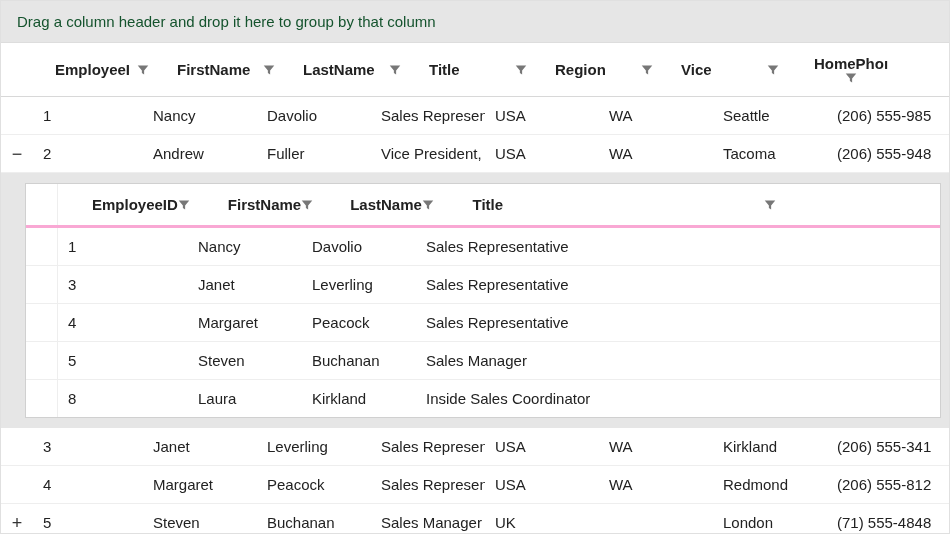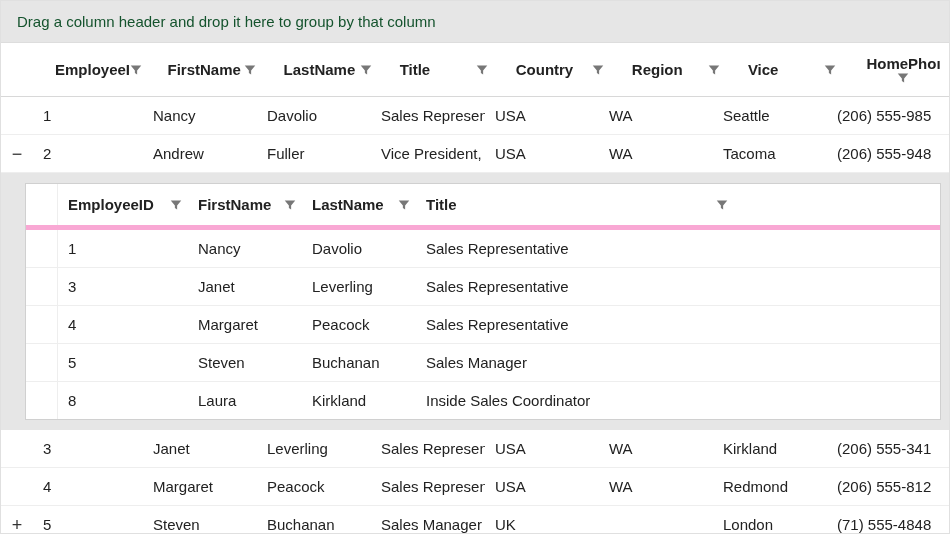--- a/index.html
+++ b/index.html
@@ -20,21 +20,21 @@
   .c-first { width: 114px; }
   .c-last  { width: 114px; }
   .c-title { width: 114px; }
   .c-ctry  { width: 114px; }
   .c-reg   { width: 114px; }
   .c-city  { width: 114px; }
   .c-phone { width: 104px; flex-direction: column; }
   
   .detail-wrap { padding: 10px 8px 10px 24px; background: #e6e6e6; }
   .detail-grid { background: #fff; border: 1px solid #d0d0d0; }
-  .detail-header-row { display: flex; border-bottom: 5px solid #f9a8d4; }
+  .detail-header-row { display: flex; border-bottom: 3px solid #f9a8d4; gap: 24px; }
   .detail-data-row { display: flex; border-bottom: 1px solid #eee; }
   .detail-data-row:last-child { border-bottom: none; }
   .d-exp   { width: 32px; flex: 0 0 32px; border-right: 1px solid #eee; }
   .d-emp   { width: 130px; }
   .d-first { width: 114px; }
   .d-last  { width: 114px; }
   .d-title { width: 160px; }
   .detail-header-row .header-cell.d-title { justify-content: flex-start; }
   .detail-header-row .spacer-filter { width: 350px; display:flex; align-items:center; justify-content:flex-start; padding-left: 140px;}
   .detail-data-row .cell.d-title-wide { flex: 1; }
@@ -75,28 +75,20 @@
         </span>
     </div>
     <div class="header-cell c-title">
       <span>Title</span>
       <span class="filter-icon">
           <svg width="12" height="12" viewBox="0 0 16 16">
             <path fill="currentColor" d="M1 2h14l-5.5 6.5V14l-3-2V8.5L1 2z"></path>
           </svg>
         </span>
     </div>
-    <div class="header-cell c-ctry">
-      <span>Country</span>
-      <span class="filter-icon">
-          <svg width="12" height="12" viewBox="0 0 16 16">
-            <path fill="currentColor" d="M1 2h14l-5.5 6.5V14l-3-2V8.5L1 2z"></path>
-          </svg>
-        </span>
-    </div>
     <div class="header-cell c-reg">
       <span>Region</span>
       <span class="filter-icon">
           <svg width="12" height="12" viewBox="0 0 16 16">
             <path fill="currentColor" d="M1 2h14l-5.5 6.5V14l-3-2V8.5L1 2z"></path>
           </svg>
         </span>
     </div>
     <div class="header-cell c-city">
       <span>Vice</span>

